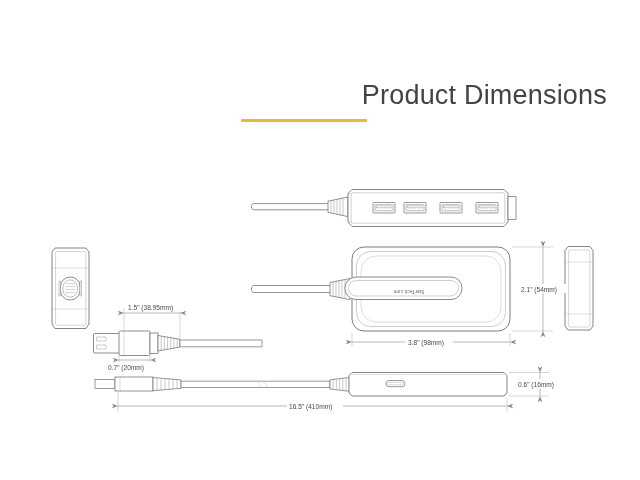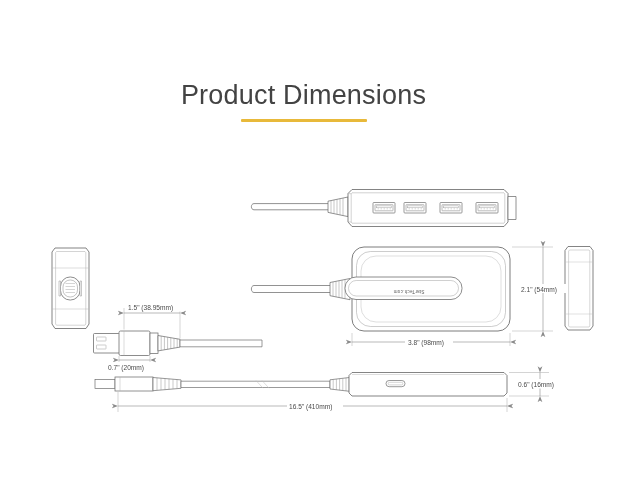--- a/index.html
+++ b/index.html
@@ -19,21 +19,21 @@
     width: 640px;
     height: 480px;
     background: #ffffff;
   }
   
   #title-block {
     position: absolute;
     left: 0;
     top: 78px;
     width: 607px;
-    text-align: center;
+    text-align: right;
   }
   #page-title {
     font-size: 27px;
     font-weight: 400;
     letter-spacing: 0.2px;
     color: #434343;
     line-height: 34px;
     margin: 0;
     font-family: "Liberation Sans", sans-serif;
   }

